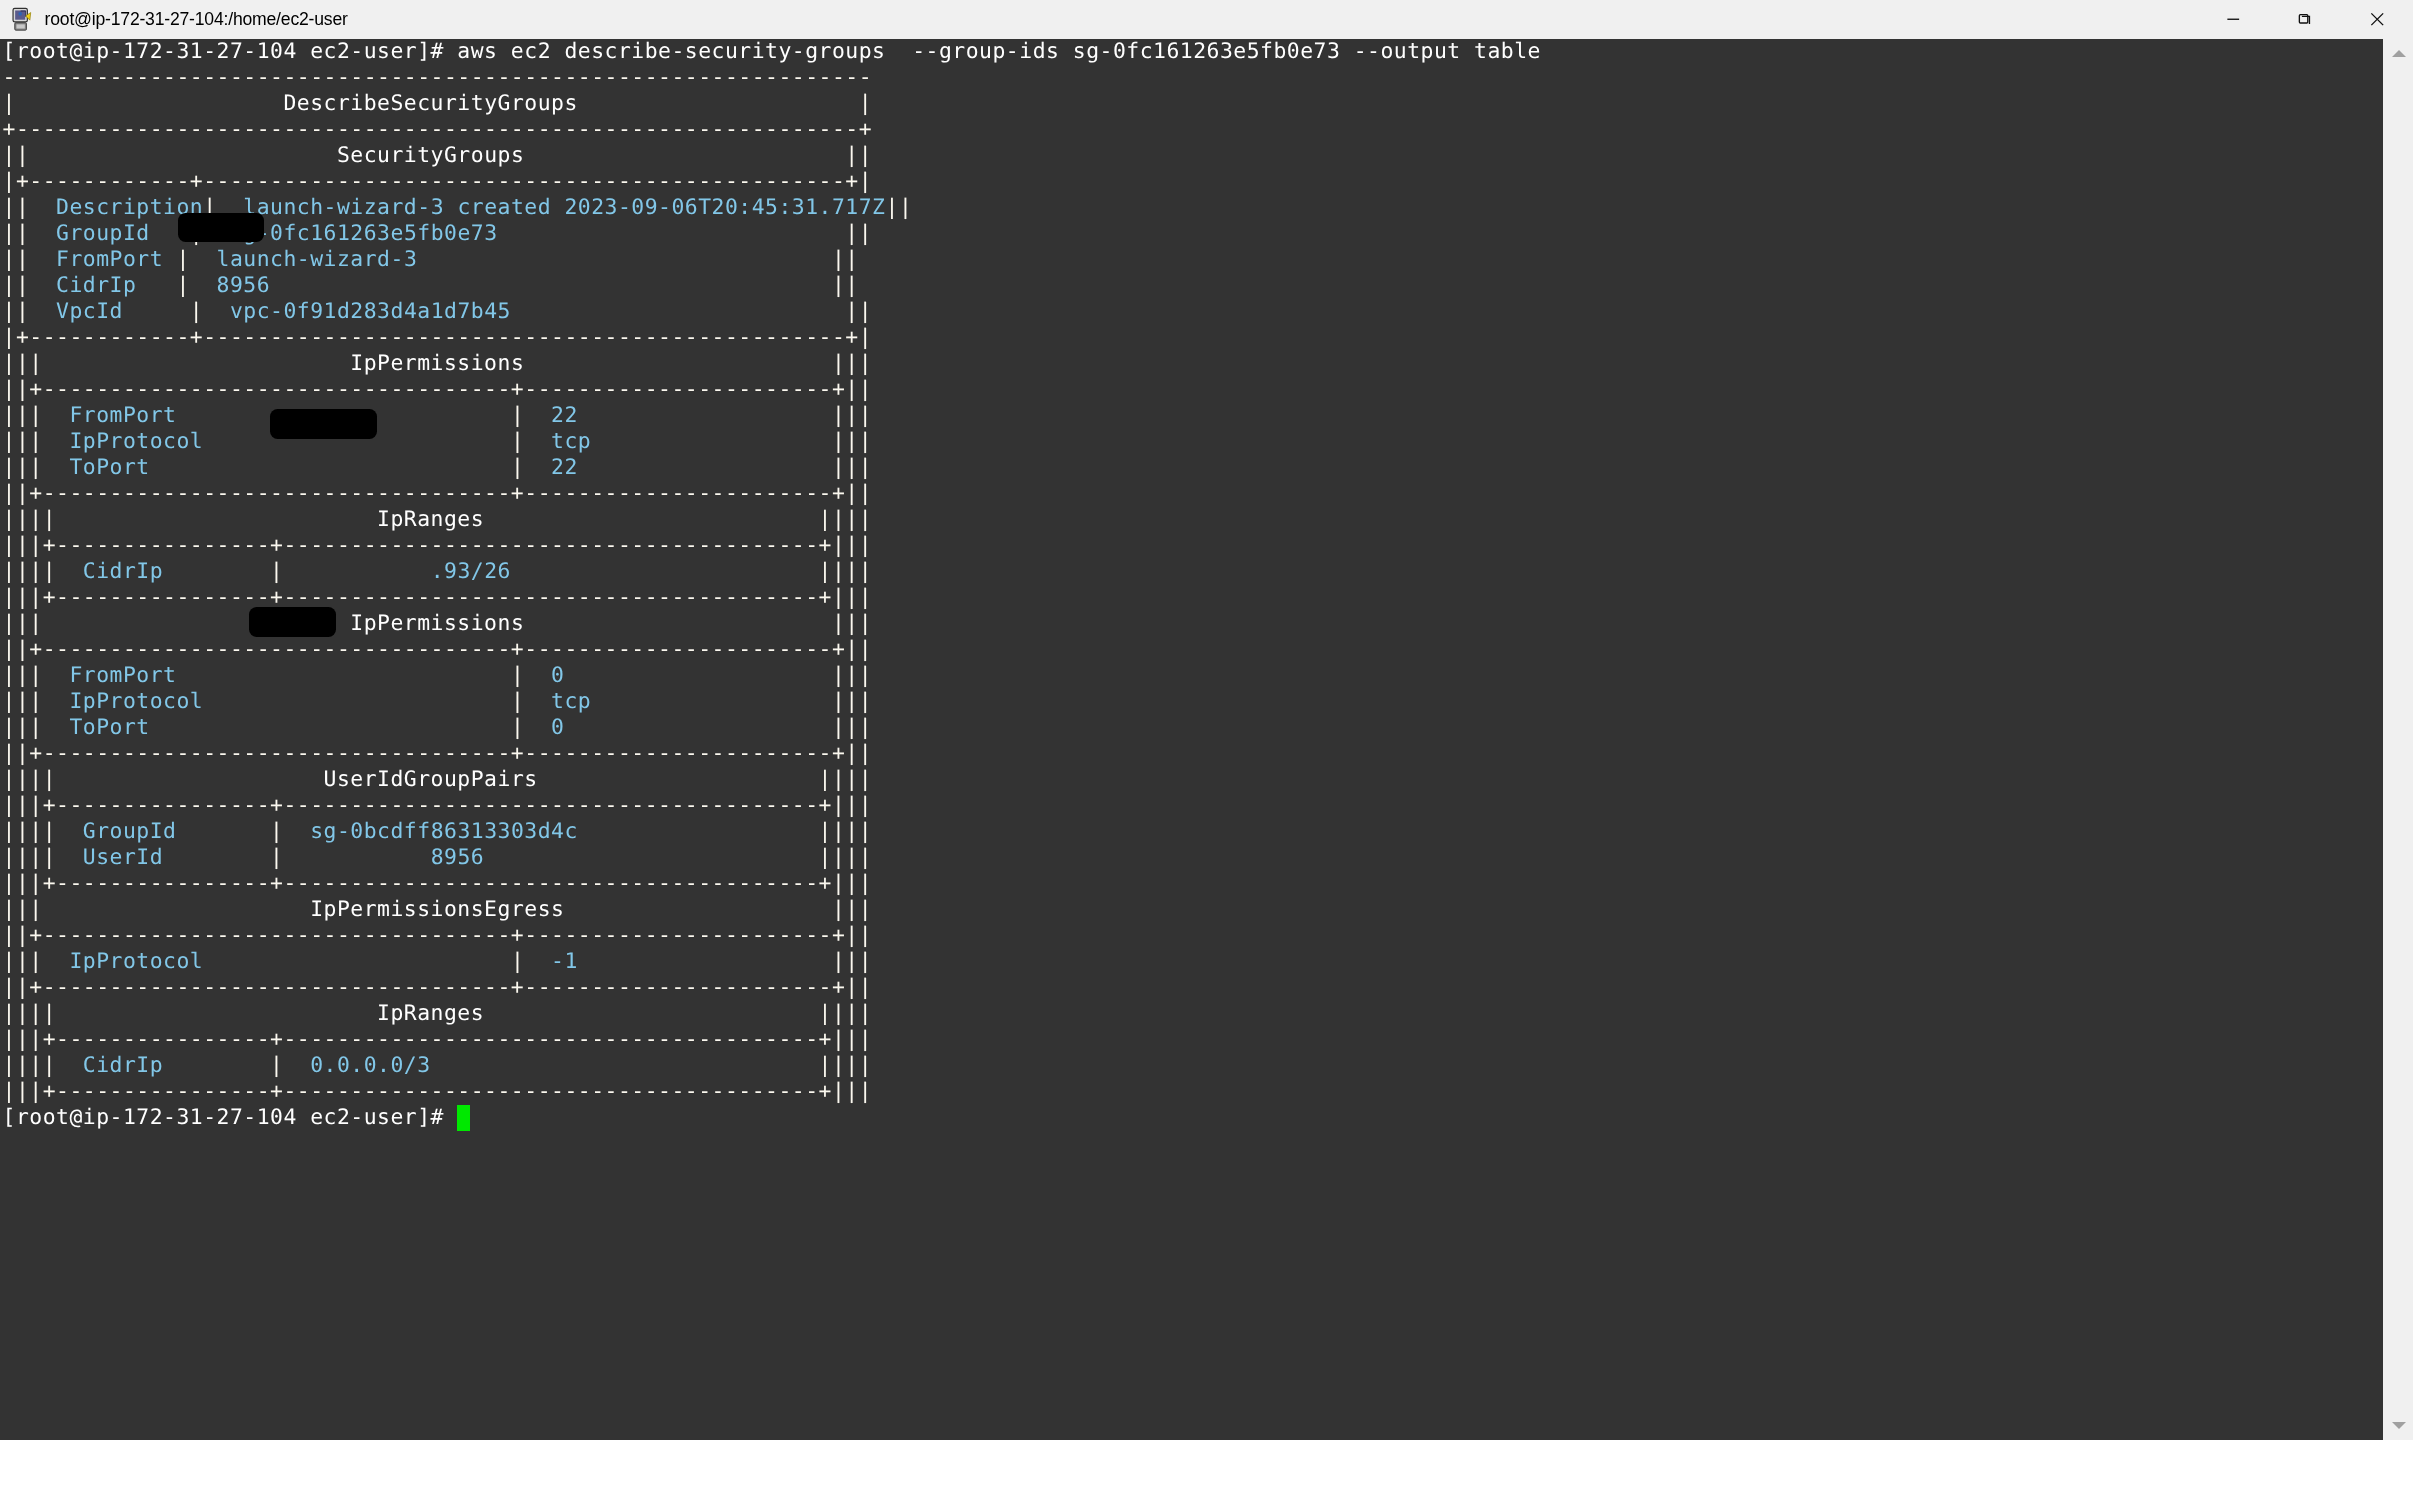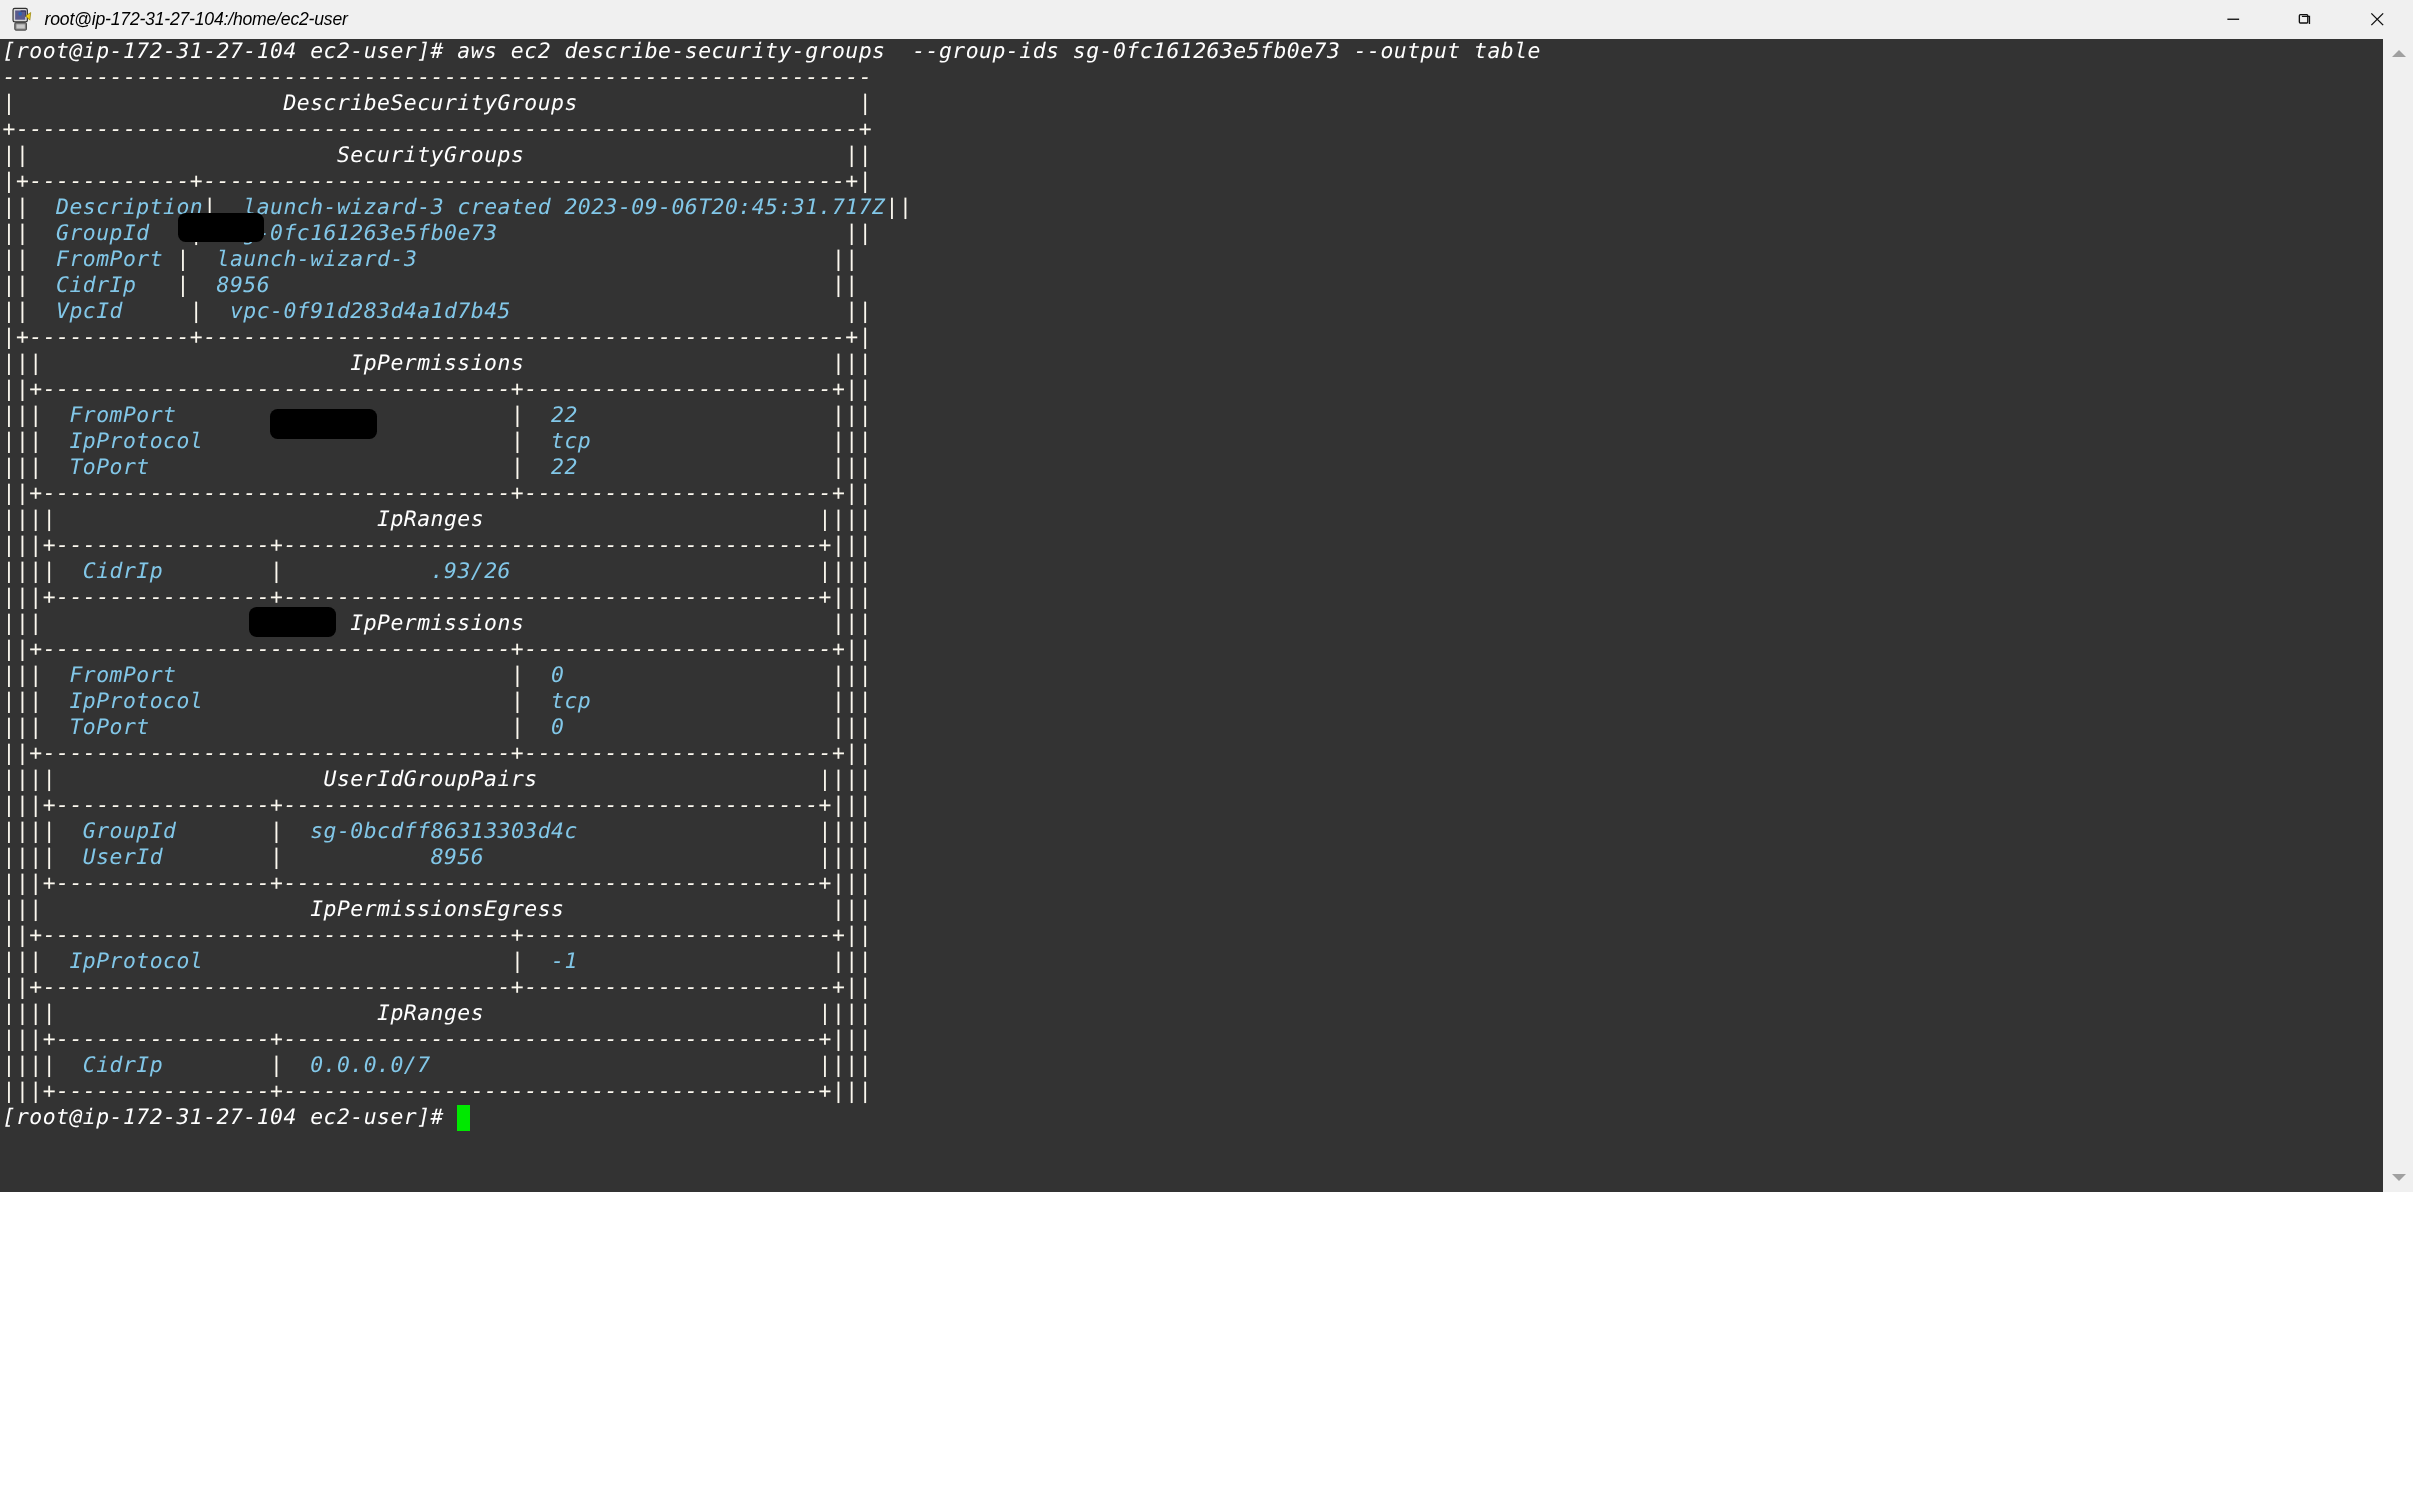--- a/index.html
+++ b/index.html
@@ -10,25 +10,24 @@
   }
   body {
     width: 2413px;
     height: 1506px;
     overflow: hidden;
     font-family: "Liberation Sans", sans-serif;
   }
 
   .window {
     width: 2413px;
-    height: 1192px;
+    height: 1440px;
     display: flex;
     flex-direction: column;
     background: #c2410c;
-    font-style: italic;
   }
 
   
   .titlebar {
     height: 39px;
     min-height: 39px;
     background: #f0f0f0;
     display: flex;
     align-items: center;
     position: relative;
@@ -221,21 +220,21 @@
 <span class="t-border">|||+----------------+----------------------------------------+|||</span>
 <span class="t-border">||||</span><span class="t-cyan">  GroupId       </span><span class="t-border">|</span><span class="t-cyan">  sg-0bcdff86313303d4c                  </span><span class="t-border">||||</span>
 <span class="t-border">||||</span><span class="t-cyan">  UserId        </span><span class="t-border">|</span><span class="t-cyan">           8956                         </span><span class="t-border">||||</span>
 <span class="t-border">|||+----------------+----------------------------------------+|||</span>
 <span class="t-border">|||</span><span class="t-white">                    IpPermissionsEgress                    </span><span class="t-border">|||</span>
 <span class="t-border">||+-----------------------------------+-----------------------+||</span>
 <span class="t-border">|||</span><span class="t-cyan">  IpProtocol                       </span><span class="t-border">|</span><span class="t-cyan">  -1                   </span><span class="t-border">|||</span>
 <span class="t-border">||+-----------------------------------+-----------------------+||</span>
 <span class="t-border">||||</span><span class="t-white">                        IpRanges                         </span><span class="t-border">||||</span>
 <span class="t-border">|||+----------------+----------------------------------------+|||</span>
-<span class="t-border">||||</span><span class="t-cyan">  CidrIp        </span><span class="t-border">|</span><span class="t-cyan">  0.0.0.0/7                             </span><span class="t-border">||||</span>
+<span class="t-border">||||</span><span class="t-cyan">  CidrIp        </span><span class="t-border">|</span><span class="t-cyan">  0.0.0.0/3                             </span><span class="t-border">||||</span>
 <span class="t-border">|||+----------------+----------------------------------------+|||</span>
 <span class="t-white">[root@ip-172-31-27-104 ec2-user]# </span><span class="cursor">&nbsp;</span></pre>
 
       <div class="redact" style="left:178px; top:174px; width:86px; height:29px;"></div>
       <div class="redact" style="left:270px; top:370px; width:107px; height:30px;"></div>
       <div class="redact" style="left:249px; top:568px; width:87px; height:30px;"></div>
     </div>
 
     <div class="scrollbar">
       <div class="sb-arrow">

